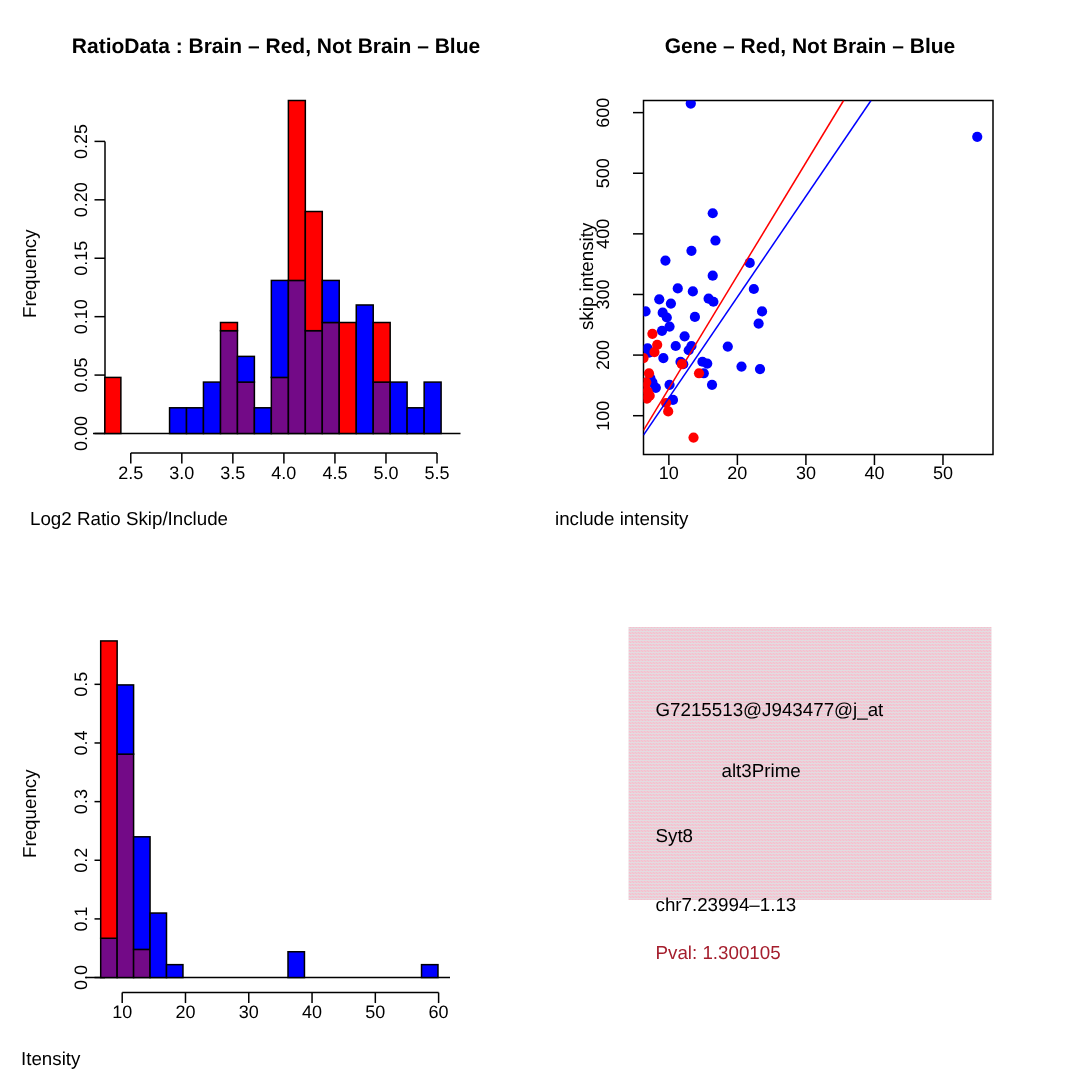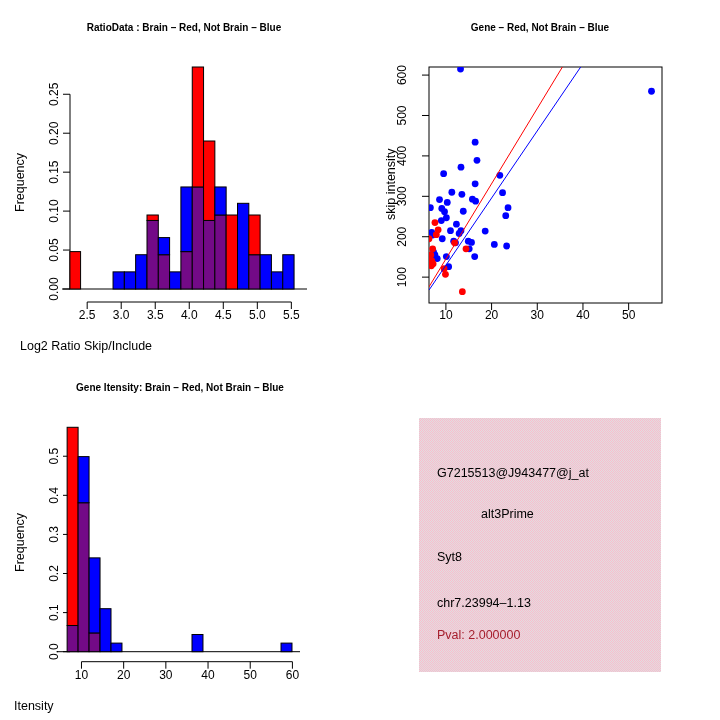--- a/index.html
+++ b/index.html
@@ -5,34 +5,34 @@
   html,body{margin:0;padding:0;background:#ffffff;}
   .canvas{position:relative;width:720px;height:720px;background:#ffffff;
           font-family:"Liberation Sans", sans-serif;color:#000;overflow:hidden;}
   .panel{position:absolute;width:360px;height:360px;}
   #panel-tl{left:0;top:0;}
   #panel-tr{left:360px;top:0;}
   #panel-bl{left:0;top:360px;}
   #panel-br{left:360px;top:360px;}
   svg.plot{position:absolute;left:0;top:0;}
   svg.plot text{font-family:"Liberation Sans",sans-serif;font-size:12px;fill:#000;}
-  .chart-title{position:absolute;top:22px;font-size:10px;font-weight:bold;text-align:center;white-space:nowrap;}
+  .chart-title{position:absolute;top:22px;font-size:14px;font-weight:bold;text-align:center;white-space:nowrap;}
   #panel-tl .chart-title{left:8px;width:352px;}
   #panel-tr .chart-title{left:0;width:360px;}
   #panel-bl .chart-title{left:0;width:360px;}
   .xlabel{position:absolute;top:339px;font-size:12.5px;text-align:left;}
   .xlabel-tl{left:20px;width:340px;}
   .xlabel-tr{left:10px;width:350px;}
   .xlabel-bl{left:14px;width:346px;}
   .ylabel{position:absolute;font-size:12.5px;writing-mode:vertical-rl;transform:rotate(180deg);
           text-align:center;white-space:nowrap;}
   .ylabel-tl{left:13px;top:95px;height:175px;}
   .ylabel-tr{left:24px;top:97px;height:175px;}
   .ylabel-bl{left:13px;top:95px;height:175px;}
-  .info-box{position:absolute;left:59px;top:58px;width:242px;height:254px;
+  .info-box{position:absolute;left:59px;top:58px;width:242px;height:182px;
             background:repeating-conic-gradient(#f7becd 0% 25%, #e2dce0 0% 50%);
             background-size:2px 2px;text-decoration:underline;}
   .info-line{position:absolute;left:18px;font-size:12.5px;white-space:nowrap;}
   .il0{top:48px;} .il1{top:89px;} .il2{top:132px;} .il3{top:178px;} .il4{top:210px;}
 </style>
 </head>
 <body>
 
 <div class="canvas">
 
@@ -184,20 +184,21 @@
           <circle cx="69.45686274509804" cy="262.9931506849315" r="3.4" fill="#ff0000"></circle>
           <circle cx="71.2843137254902" cy="265.82191780821915" r="3.4" fill="#ff0000"></circle>
           <circle cx="84.0764705882353" cy="268.6506849315069" r="3.4" fill="#ff0000"></circle>
           <circle cx="85.44705882352942" cy="274.3082191780822" r="3.4" fill="#ff0000"></circle>
           <circle cx="102.35098039215686" cy="291.6849315068493" r="3.4" fill="#ff0000"></circle>
           <line x1="69" y1="286.83561643835617" x2="202.40392156862745" y2="67" stroke="#ff0000" stroke-width="1"></line>
           <line x1="69" y1="290.06849315068496" x2="220.67843137254903" y2="67" stroke="#0000ff" stroke-width="1"></line>
         </g>
       </svg>
     <div class="chart-title">Gene – Red, Not Brain – Blue</div>
+    <div class="xlabel xlabel-tr">include intensity</div>
     <div class="ylabel ylabel-tr">skip intensity</div>
   </div>
 
   <div class="panel" id="panel-bl">
       <svg width="360" height="360" class="plot">
         <line x1="57" y1="291.7" x2="300" y2="291.7" stroke="#000000"></line>
         <line x1="70" y1="291.7" x2="70" y2="96.22173913043477" stroke="#000000"></line>
         <line x1="70" y1="291.7" x2="63" y2="291.7" stroke="#000000"></line>
         <text x="58" y="291.7" text-anchor="middle" transform="rotate(-90 58 291.7)">0.0</text>
         <line x1="70" y1="252.60434782608695" x2="63" y2="252.60434782608695" stroke="#000000"></line>
@@ -227,28 +228,27 @@
         <rect x="67.125" y="67.29095652173913" width="10.96875" height="198.2149565217391" fill="#ff0000" stroke="#000000" stroke-width="1"></rect>
         <rect x="78.09375" y="142.7455652173913" width="10.96875" height="148.9544347826087" fill="#730a87" stroke="#000000" stroke-width="1"></rect>
         <rect x="78.09375" y="96.6126956521739" width="10.96875" height="46.13286956521739" fill="#0000ff" stroke="#000000" stroke-width="1"></rect>
         <rect x="89.0625" y="272.9340869565217" width="10.96875" height="18.765913043478292" fill="#730a87" stroke="#000000" stroke-width="1"></rect>
         <rect x="89.0625" y="197.8704347826087" width="10.96875" height="75.063652173913" fill="#0000ff" stroke="#000000" stroke-width="1"></rect>
         <rect x="100.03125" y="248.69478260869565" width="10.96875" height="43.00521739130434" fill="#0000ff" stroke="#000000" stroke-width="1"></rect>
         <rect x="111" y="283.0989565217391" width="10.968750000000014" height="8.601043478260863" fill="#0000ff" stroke="#000000" stroke-width="1"></rect>
         <rect x="192" y="274.49791304347826" width="10.96875" height="17.202086956521725" fill="#0000ff" stroke="#000000" stroke-width="1"></rect>
         <rect x="281.015625" y="283.0989565217391" width="10.96875" height="8.601043478260863" fill="#0000ff" stroke="#000000" stroke-width="1"></rect>
       </svg>
-    <div class="chart-title">Gene Itensity: Brain – Red, Not Brain – Blue</div>
     <div class="xlabel xlabel-bl">Itensity</div>
     <div class="ylabel ylabel-bl">Frequency</div>
   </div>
 
   <div class="panel" id="panel-br">
     <div class="info-box">
       <div class="info-line il0" style="color: rgb(0, 0, 0);">G7215513@J943477@j_at</div>
       <div class="info-line il1" style="color: rgb(0, 0, 0); margin-left: 44px;">alt3Prime</div>
       <div class="info-line il2" style="color: rgb(0, 0, 0);">Syt8</div>
       <div class="info-line il3" style="color: rgb(0, 0, 0);">chr7.23994–1.13</div>
-      <div class="info-line il4" style="color: rgb(165, 30, 45);">Pval: 2.000000</div>
+      <div class="info-line il4" style="color: rgb(165, 30, 45);">Pval: 1.300105</div>
     </div>
   </div>
 
 </div>
 
 </body></html>

